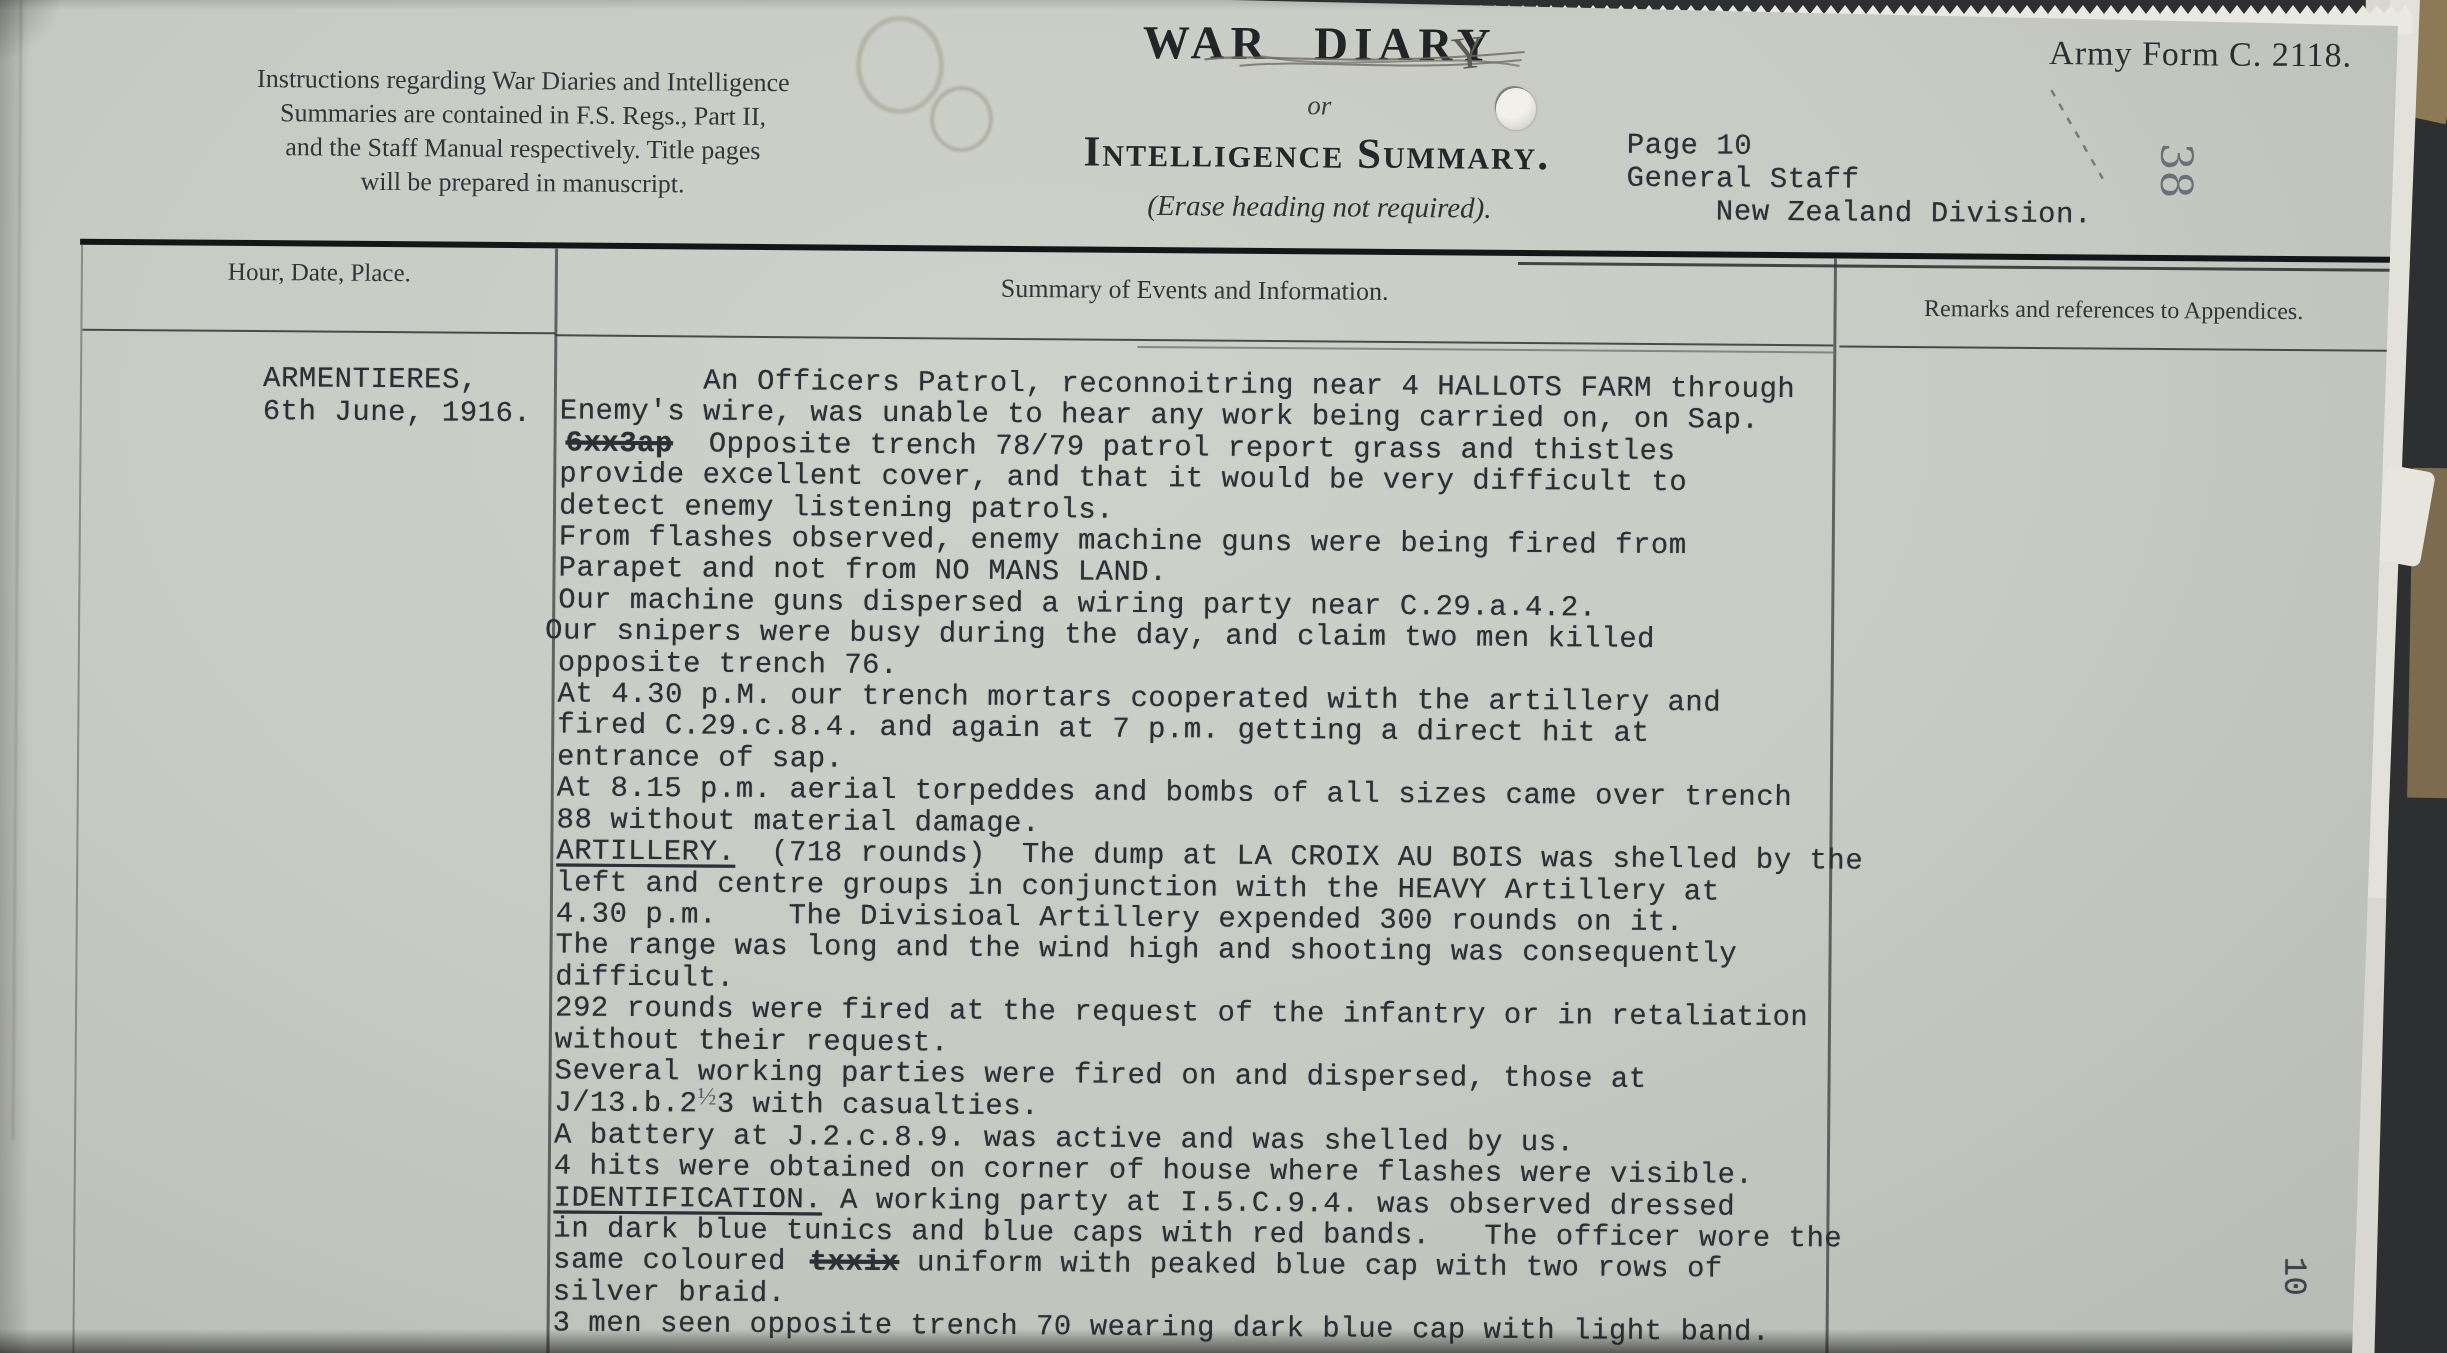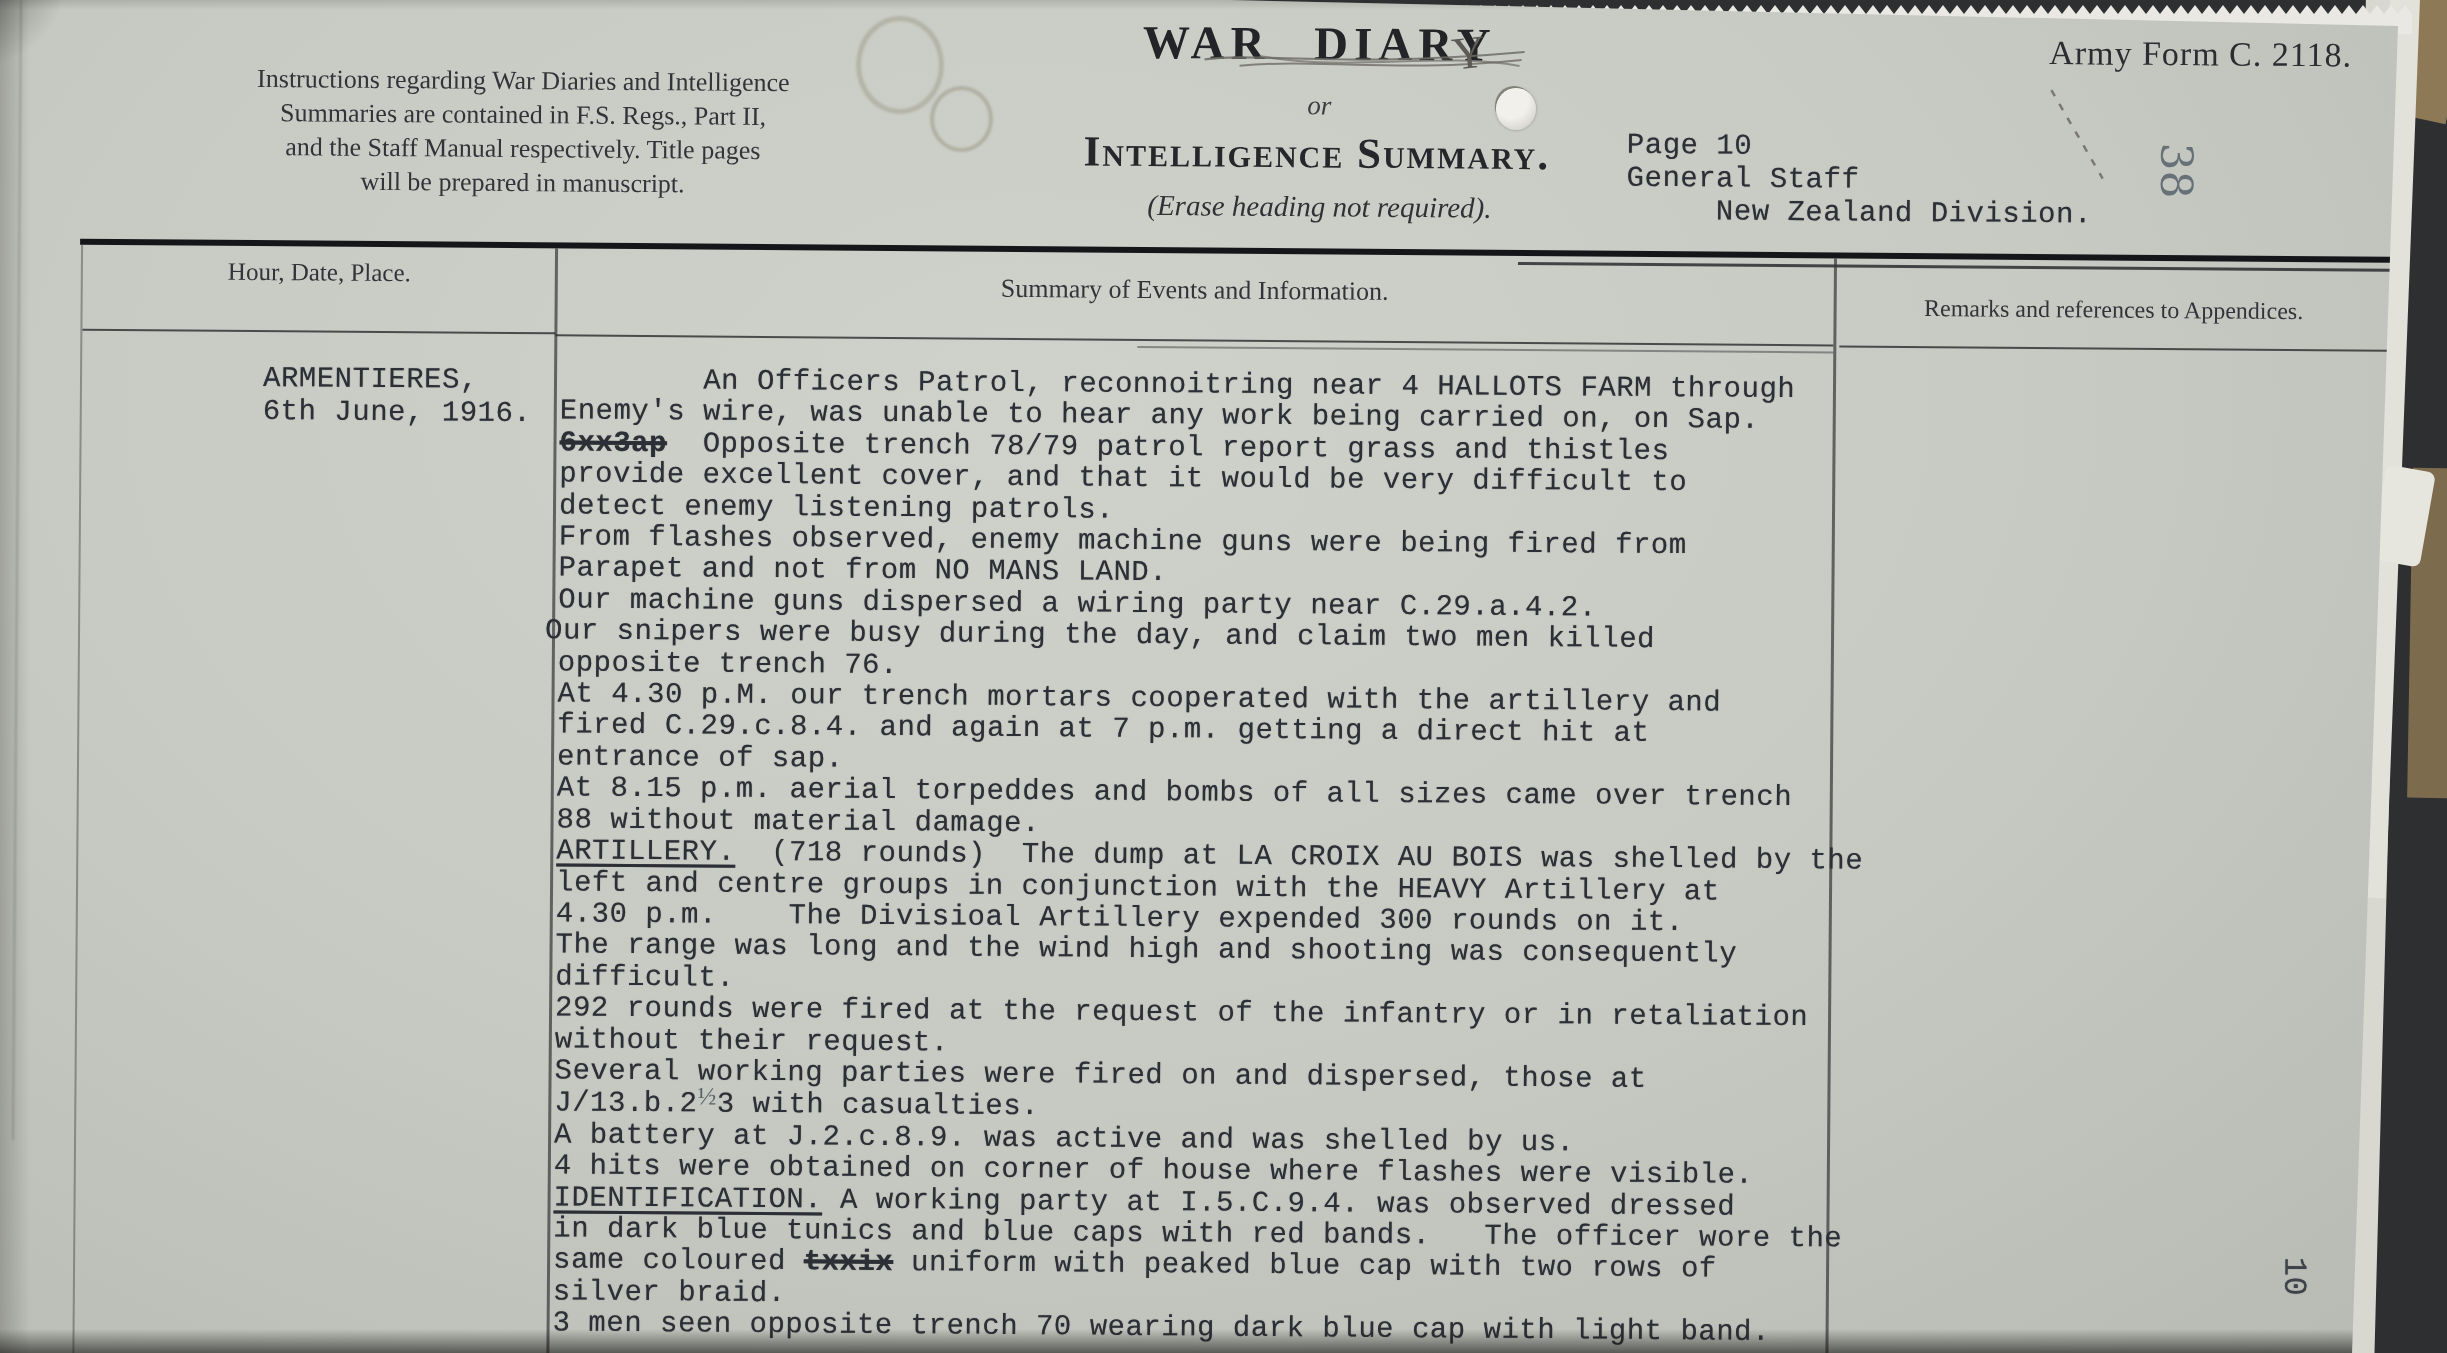--- a/index.html
+++ b/index.html
@@ -54,21 +54,21 @@
     font-style:italic;font-size:29px;color:#303135;}
   .army-form{position:absolute;left:1996px;top:18px;width:410px;text-align:center;
     font-size:34px;letter-spacing:1px;color:#2c2d32;}
   
   .typed{font-family:"Liberation Mono","DejaVu Sans Mono",monospace;
     color:#2d2f36;letter-spacing:.5px;text-shadow:0 0 1px rgba(45,47,54,.55);}
   .page-block{position:absolute;left:1628px;top:116px;font-size:29px;line-height:33px;white-space:pre;}
   .entry-block{position:absolute;left:266px;top:360px;font-size:29px;line-height:33px;white-space:pre;}
   #summary-text{position:absolute;left:563px;top:360px;width:1460px;
     font-size:29px;line-height:31.4px;white-space:pre;}
-  .seg-x{text-decoration:line-through;text-decoration-thickness:4px;font-weight:bold;}
+  .seg-x{text-decoration:line-through;text-decoration-thickness:4px;font-weight:bold;margin-left:6px;}
   .seg-u{text-decoration:underline;text-decoration-thickness:2.5px;text-underline-offset:5px;}
   .seg-o{display:inline-block;margin-left:-13px;}
   .seg-hw{color:#596066;position:relative;top:-7px;font-size:25px;
     font-family:"Liberation Serif",serif;text-shadow:none;}
   
   .rule{position:absolute;background:#15161a;}
   .rule-thick{left:82px;top:238px;width:2312px;height:6px;}
   .rule-thick-2{left:1520px;top:250px;width:874px;height:3px;opacity:.75;}
   .vline{position:absolute;top:244px;width:3px;height:1109px;background:rgba(55,57,58,.72);}
   .vline-left{left:83px;width:2px;background:rgba(75,77,75,.5);}

